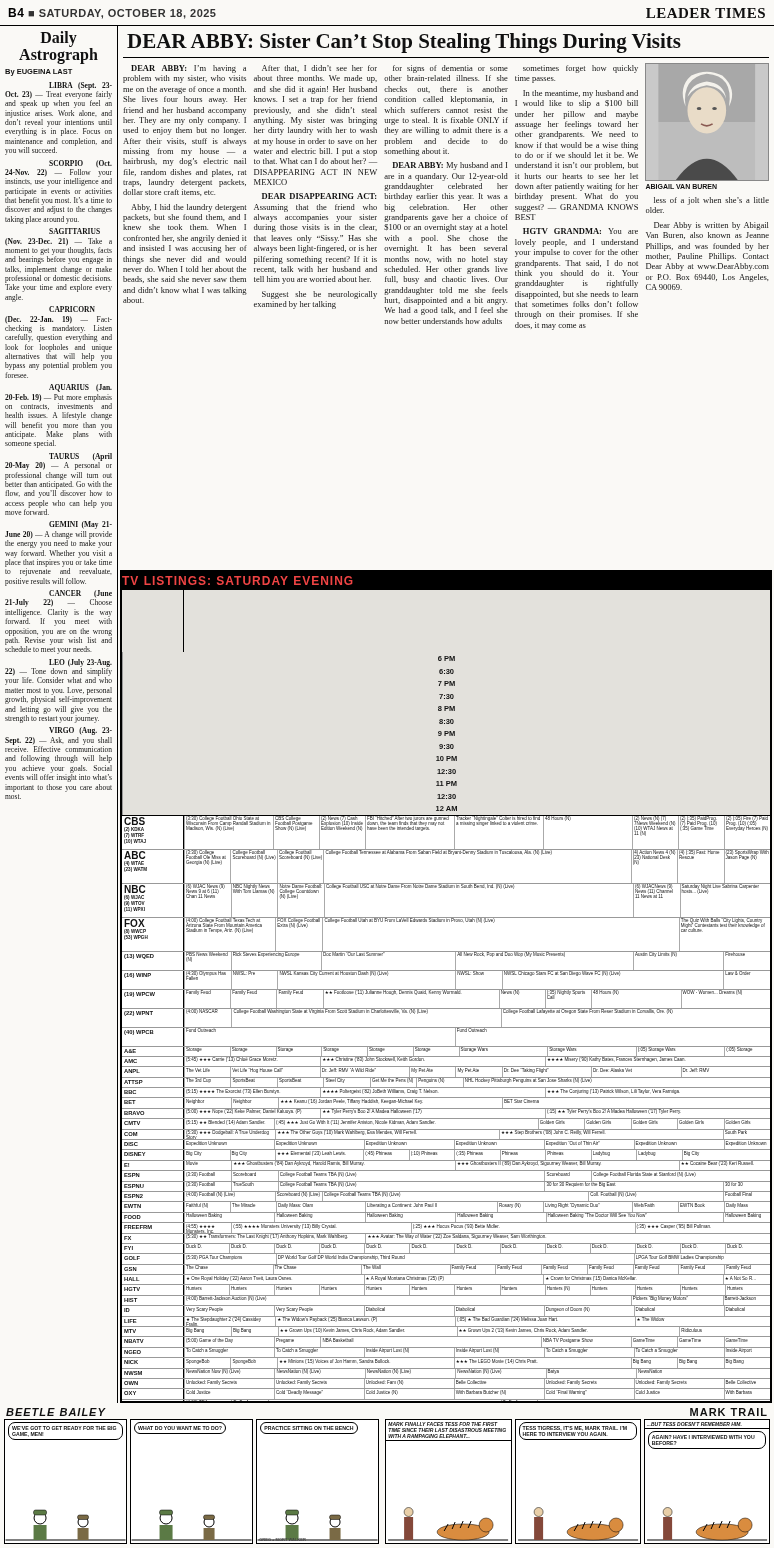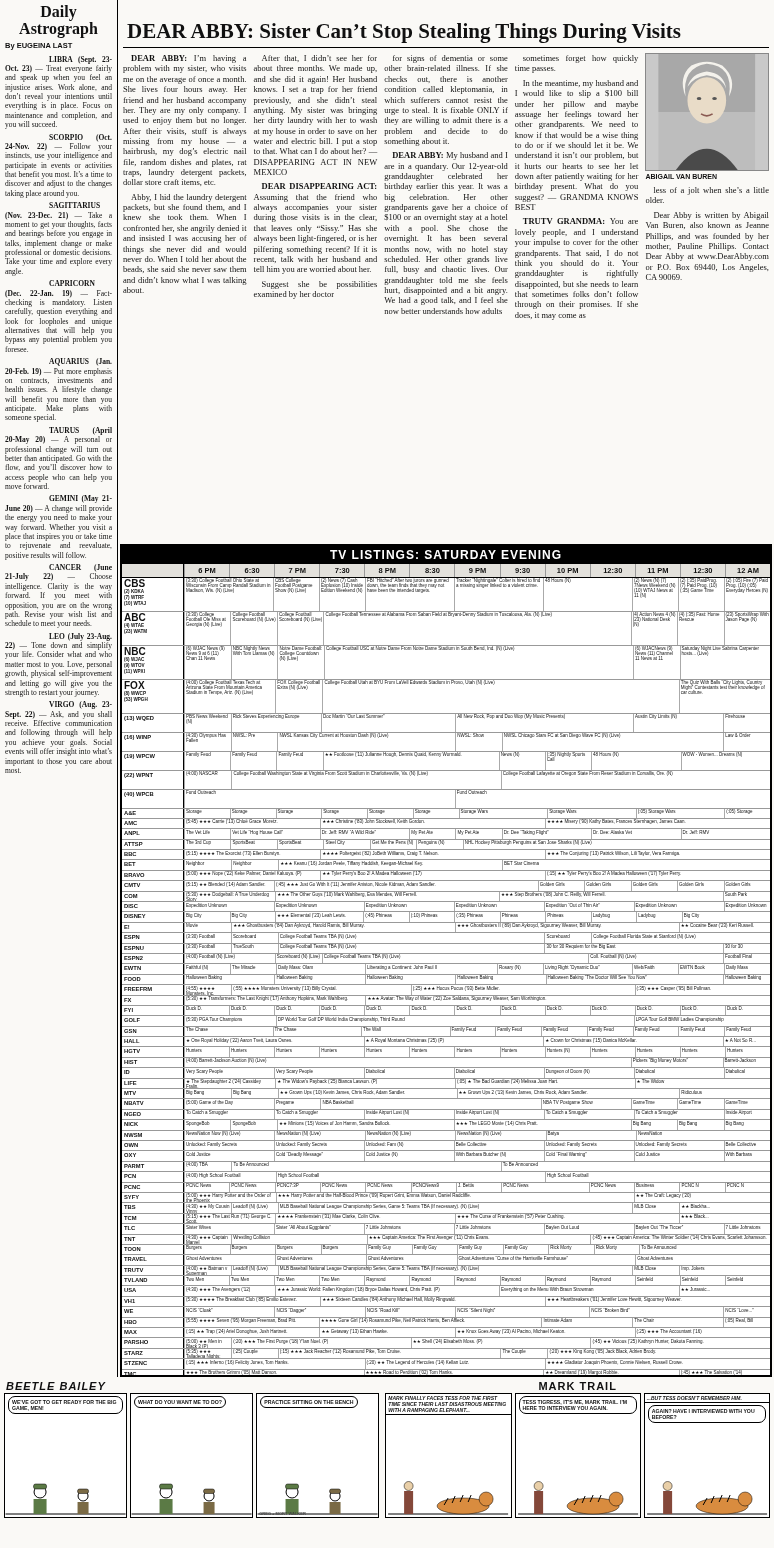--- a/index.html
+++ b/index.html
@@ -19,68 +19,76 @@
   .astro { width:118px; flex:0 0 118px; padding:2px 5px; border-right:1px solid #000; overflow:hidden; }
   .astro h2 { font:bold 16px/1.05 "Liberation Serif", serif; text-align:center; margin:2px 0 3px; }
   .astro .byline { font:bold 7.5px "Liberation Sans", sans-serif; margin:0 0 5px; }
   .astro-entry { font:7.5px/1.25 "Liberation Serif", serif; text-align:justify; margin:0 0 3px; text-indent:6px; }
   .astro-entry b { font-size:7.5px;padding-left:38px; }
 
   .main { flex:1; min-width:0; display:flex; flex-direction:column; }
 
   
   .abby { height:540px; overflow:hidden; padding:2px 5px 0; }
-  .abby h1 { font:bold 21px/1.1 "Liberation Serif", serif; margin:18px 0 5px; border-bottom:1px solid #000; padding:0 0 4px 4px; }
+  .abby h1 { font:bold 21px/1.1 "Liberation Serif", serif; margin:2px 0 5px; border-bottom:1px solid #000; padding:0 0 4px 4px; }
   .abby-cols { display:flex; gap:7px; }
   .abby-col { flex:1; min-width:0; }
   .abby-p { font:8.5px/1.22 "Liberation Serif", serif; text-align:justify; margin:0 0 4px; text-indent:8px; }
   .abby-photo { width:100%; height:118px; border:1px solid #888; background:#c9c9c9; overflow:hidden; }
   .abby-photo svg { width:100%; height:100%; display:block; }
   .abby-caption { font:bold 7px "Liberation Sans", sans-serif; margin:2px 0 5px; }
 
   
   .tv { flex:1; overflow:hidden; margin:4px 2px 0 2px; border:2px solid #000; background:#fff; }
-  .tv-title { background:#000; color:#ffffff; font:bold 12px "Liberation Sans", sans-serif;
-              text-align:center; padding:2px 0; letter-spacing:1px; }
+  .tv-title { background:#000; color:#ef4444; font:bold 12px "Liberation Sans", sans-serif;
+              padding:2px 0; letter-spacing:1px; }
   .tv-row { display:flex; border-bottom:.5px solid #999; overflow:hidden; }
-  .tv-times { background:#e3e1dc; border-bottom:1px solid #000; }
+  .tv-times { background:#e3e1dc; border-bottom:1px solid #000;flex-direction:column; }
   .tv-time { flex:1 1 0; min-width:0; text-align:center; font:bold 7.5px/1 "Liberation Sans", sans-serif;
              padding:3px 0 2px; border-left:.5px solid #999; }
   .tv-label { width:62px; flex:0 0 62px; border-right:1.2px solid #000; padding:1px 2px; overflow:hidden; }
   .net-name { font:bold 10px/1 "Liberation Sans", sans-serif; }
   .stations div { font:bold 4.6px/1.35 "Liberation Sans", sans-serif; white-space:nowrap; }
   .ch-name { font:bold 5.8px/1.1 "Liberation Sans", sans-serif; }
   .tv-cell { min-width:0; border-left:.5px solid #aaa; font:4.5px/1.12 "Liberation Sans", sans-serif;
              padding:.5px 1px; overflow:hidden; }
   .row-net { height:34px; }
   .row-loc { height:19px; }
   .row-cab { height:10.4px; }
 
   
   .comics { height:145px; display:flex; padding:2px 4px 4px; gap:6px; background:#faf9f6; }
   .comic { min-width:0; display:flex; flex-direction:column; }
   .beetle { flex:0 0 49%; }
   .marktrail { flex:1; }
   .comic-title { font:bold italic 11px "Liberation Sans", sans-serif; letter-spacing:1px; padding:1px 2px; }
-  .comic-title.mt { text-align:center; font-style:normal; }
+  .comic-title.mt { text-align:right; font-style:normal; }
   .panels { flex:1; display:flex; gap:3px; }
   .panel { flex:1; min-width:0; border:1.5px solid #000; background:#fff; position:relative; overflow:hidden;
            display:flex; flex-direction:column; }
   .caption { font:bold italic 5px/1.2 "Liberation Sans", sans-serif; border-bottom:.7px solid #000;
              padding:1px 2px; background:#fff; }
   .bubble { font:bold 5.2px/1.2 "Liberation Sans", sans-serif; border:.8px solid #000; border-radius:7px;
             padding:2px 3px; background:#fff; margin:2px 3px 0; align-self:flex-start; }
   .art { width:100%; height:42px; margin-top:auto; }
   .signature { font:bold 4px "Liberation Sans", sans-serif; color:#444; position:absolute; bottom:1px; left:2px; }
 </style>
 </head>
 <body>
 
 <div class="page">
 
+  <header class="ph">
+    <div class="ph-left">
+      <b>B4</b>
+      <span>■</span>
+      <span>SATURDAY, OCTOBER 18, 2025</span>
+    </div>
+    <div class="ph-right">LEADER TIMES</div>
+  </header>
 
   <div class="mid">
 
     <aside class="astro">
       <h2>Daily Astrograph</h2>
       <div class="byline">By EUGEINA LAST</div>
       <div id="astro-entries">
           <p class="astro-entry"><b>LIBRA (Sept. 23-Oct. 23) </b>— Treat everyone fairly and speak up when you feel an injustice arises. Work alone, and don’t reveal your intentions until everything is in place. Focus on maintenance and completion, and you will succeed.</p>
           <p class="astro-entry"><b>SCORPIO (Oct. 24-Nov. 22) </b>— Follow your instincts, use your intelligence and participate in events or activities that benefit you most. It’s a time to discover and adjust to the changes taking place around you.</p>
           <p class="astro-entry"><b>SAGITTARIUS (Nov. 23-Dec. 21) </b>— Take a moment to get your thoughts, facts and bearings before you engage in talks, implement change or make professional or domestic decisions. Take your time and explore every angle.</p>
@@ -99,30 +107,30 @@
       <section class="abby">
         <h1>DEAR ABBY: Sister Can’t Stop Stealing Things During Visits</h1>
         <div class="abby-cols" id="abby-cols">
             <div class="abby-col">
               <p class="abby-p"><b>DEAR ABBY: </b>I’m having a problem with my sister, who visits me on the average of once a month. She lives four hours away. Her friend and her husband accompany her. They are my only company. I used to enjoy them but no longer. After their visits, stuff is always missing from my house — a hairbrush, my dog’s electric nail file, random dishes and plates, rat traps, laundry detergent packets, dollar store craft items, etc.</p>
               <p class="abby-p">Abby, I hid the laundry detergent packets, but she found them, and I knew she took them. When I confronted her, she angrily denied it and insisted I was accusing her of things she never did and would never do. When I told her about the beads, she said she never saw them and didn’t know what I was talking about.</p>
             </div>
             <div class="abby-col">
               <p class="abby-p">After that, I didn’t see her for about three months. We made up, and she did it again! Her husband knows. I set a trap for her friend previously, and she didn’t steal anything. My sister was bringing her dirty laundry with her to wash at my house in order to save on her water and electric bill. I put a stop to that. What can I do about her? — DISAPPEARING ACT IN NEW MEXICO</p>
               <p class="abby-p"><b>DEAR DISAPPEARING ACT: </b>Assuming that the friend who always accompanies your sister during those visits is in the clear, that leaves only “Sissy.” Has she always been light-fingered, or is her pilfering something recent? If it is recent, talk with her husband and tell him you are worried about her.</p>
-              <p class="abby-p">Suggest she be possibilities examined by her doctor</p>
+              <p class="abby-p">Suggest she be neurologically examined by her talking</p>
             </div>
             <div class="abby-col">
               <p class="abby-p">for signs of dementia or some other brain-related illness. If she checks out, there is another condition called kleptomania, in which sufferers cannot resist the urge to steal. It is fixable ONLY if they are willing to admit there is a problem and decide to do something about it.</p>
               <p class="abby-p"><b>DEAR ABBY: </b>My husband and I are in a quandary. Our 12-year-old granddaughter celebrated her birthday earlier this year. It was a big celebration. Her other grandparents gave her a choice of $100 or an overnight stay at a hotel with a pool. She chose the overnight. It has been several months now, with no hotel stay scheduled. Her other grands live full, busy and chaotic lives. Our granddaughter told me she feels hurt, disappointed and a bit angry. We had a good talk, and I feel she now better understands how adults</p>
             </div>
             <div class="abby-col">
               <p class="abby-p">sometimes forget how quickly time passes.</p>
               <p class="abby-p">In the meantime, my husband and I would like to slip a $100 bill under her pillow and maybe assuage her feelings toward her other grandparents. We need to know if that would be a wise thing to do or if we should let it be. We understand it isn’t our problem, but it hurts our hearts to see her let down after patiently waiting for her birthday present. What do you suggest? — GRANDMA KNOWS BEST</p>
-              <p class="abby-p"><b>TRUTV GRANDMA: </b>You are lovely people, and I understand your impulse to cover for the other grandparents. That said, I do not think you should do it. Your granddaughter is rightfully disappointed, but she needs to learn that sometimes folks don’t follow through on their promises. If she does, it may come as</p>
+              <p class="abby-p"><b>HGTV GRANDMA: </b>You are lovely people, and I understand your impulse to cover for the other grandparents. That said, I do not think you should do it. Your granddaughter is rightfully disappointed, but she needs to learn that sometimes folks don’t follow through on their promises. If she does, it may come as</p>
             </div>
             <div class="abby-col">
               <div class="abby-photo">
                 <svg viewBox="0 0 100 120">
                   <rect width="100" height="120" fill="#bdbdbd"></rect>
                   <rect width="100" height="60" fill="#a8a8a8"></rect>
                   <path d="M18 120 Q50 76 82 120 Z" fill="#4a4a4a"></path>
                   <ellipse cx="50" cy="48" rx="20" ry="24" fill="#e9dcc8"></ellipse>
                   <path d="M28 44 Q24 14 50 10 Q78 12 73 44 Q82 26 66 12 Q50 4 34 12 Q20 24 28 44 Z" fill="#f4f2ec"></path>
                   <path d="M30 34 Q34 20 50 18 Q68 20 70 36 Q66 24 50 22 Q36 24 30 34 Z" fill="#f4f2ec"></path>

